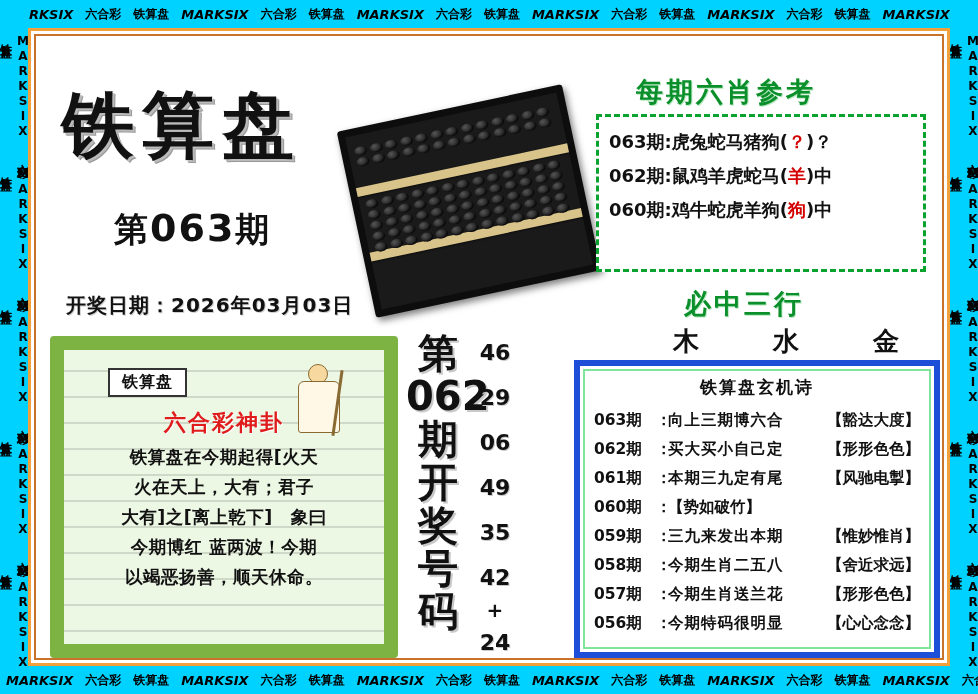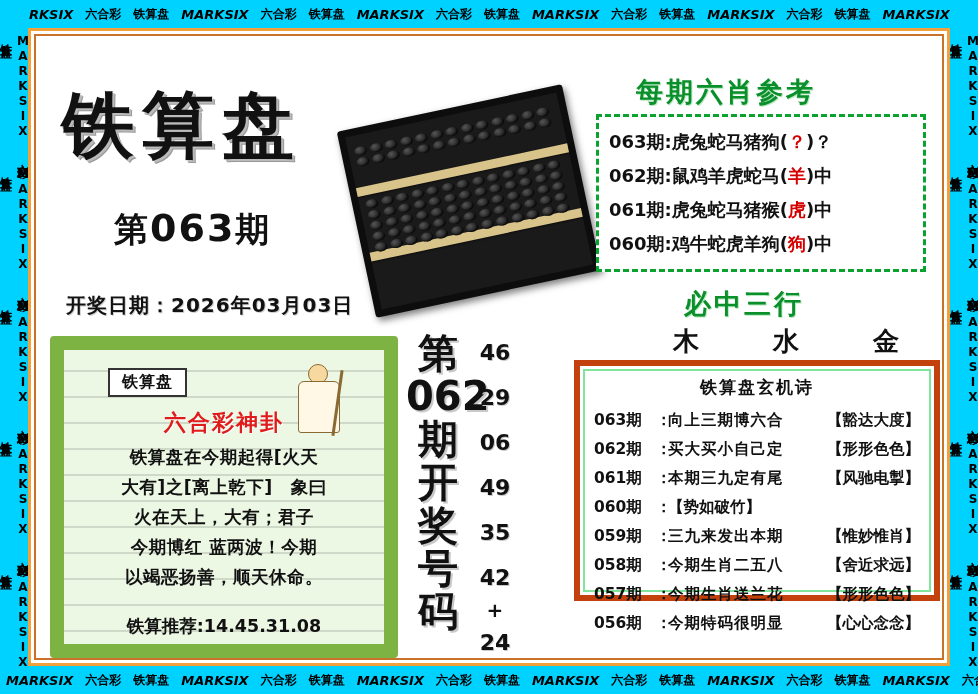--- a/index.html
+++ b/index.html
@@ -203,22 +203,22 @@
     font-weight: bold;
     color: #111;
   }
 
   
   .green-box {
     position: absolute;
     left: 538px;
     top: 324px;
     width: 366px;
-    height: 241px;
-    border: 6px solid #c2410c;
+    height: 298px;
+    border: 6px solid #1d4ed8;
     background: #ffffff;
     box-sizing: border-box;
   }
   .green-box::before {
     content: "";
     position: absolute;
     inset: 3px;
     border: 2px solid #7ee59a;
     pointer-events: none;
   }
@@ -599,21 +599,20 @@
               <div class="bead" style="top:106px"></div>
             </div>
           </div>
       </div>
 
       <div class="sec-heading" id="six-heading">每期六肖参考</div>
 
       <div class="zodiac-box" id="zodiacBox">
           <div class="zodiac-row"><span>063期</span><span>:</span><span>虎兔蛇马猪狗</span><span>(</span><span class="red">？</span><span>)</span><span>？</span></div>
           <div class="zodiac-row"><span>062期</span><span>:</span><span>鼠鸡羊虎蛇马</span><span>(</span><span class="red">羊</span><span>)</span><span>中</span></div>
-          <div class="zodiac-row"><span>061期</span><span>:</span><span>虎兔蛇马猪猴</span><span>(</span><span class="red">虎</span><span>)</span><span>中</span></div>
           <div class="zodiac-row"><span>060期</span><span>:</span><span>鸡牛蛇虎羊狗</span><span>(</span><span class="red">狗</span><span>)</span><span>中</span></div>
         </div>
 
       <div class="sec-heading" id="three-heading">必中三行</div>
       <div class="elements-row" id="elementsRow">
           <span>木</span>
           <span>水</span>
           <span>金</span>
         </div>
 
@@ -673,26 +672,25 @@
       <div class="bamboo-box">
         <div class="bb-badge">铁算盘</div>
         <div class="bb-fig">
           <div class="head"></div>
           <div class="body"></div>
           <div class="stick"></div>
         </div>
         <div class="bb-sub">六合彩神卦</div>
         <div class="bb-text" id="bambooText">
             <div>铁算盘在今期起得[火天</div>
+            <div>火在天上，大有；君子</div>
             <div>大有]之[离上乾下]　象曰</div>
-            <div>火在天上，大有；君子</div>
             <div>今期博红 蓝两波！今期</div>
             <div>以竭恶扬善，顺天休命。</div>
           </div>
-        <div class="bb-rec">铁算推荐:14.45.31.08</div>
       </div>
 
       <div class="mid-col">
         <div class="mid-vert" id="midVert">
             <div>第</div>
             <div>062</div>
             <div>期</div>
             <div>开</div>
             <div>奖</div>
             <div>号</div>

